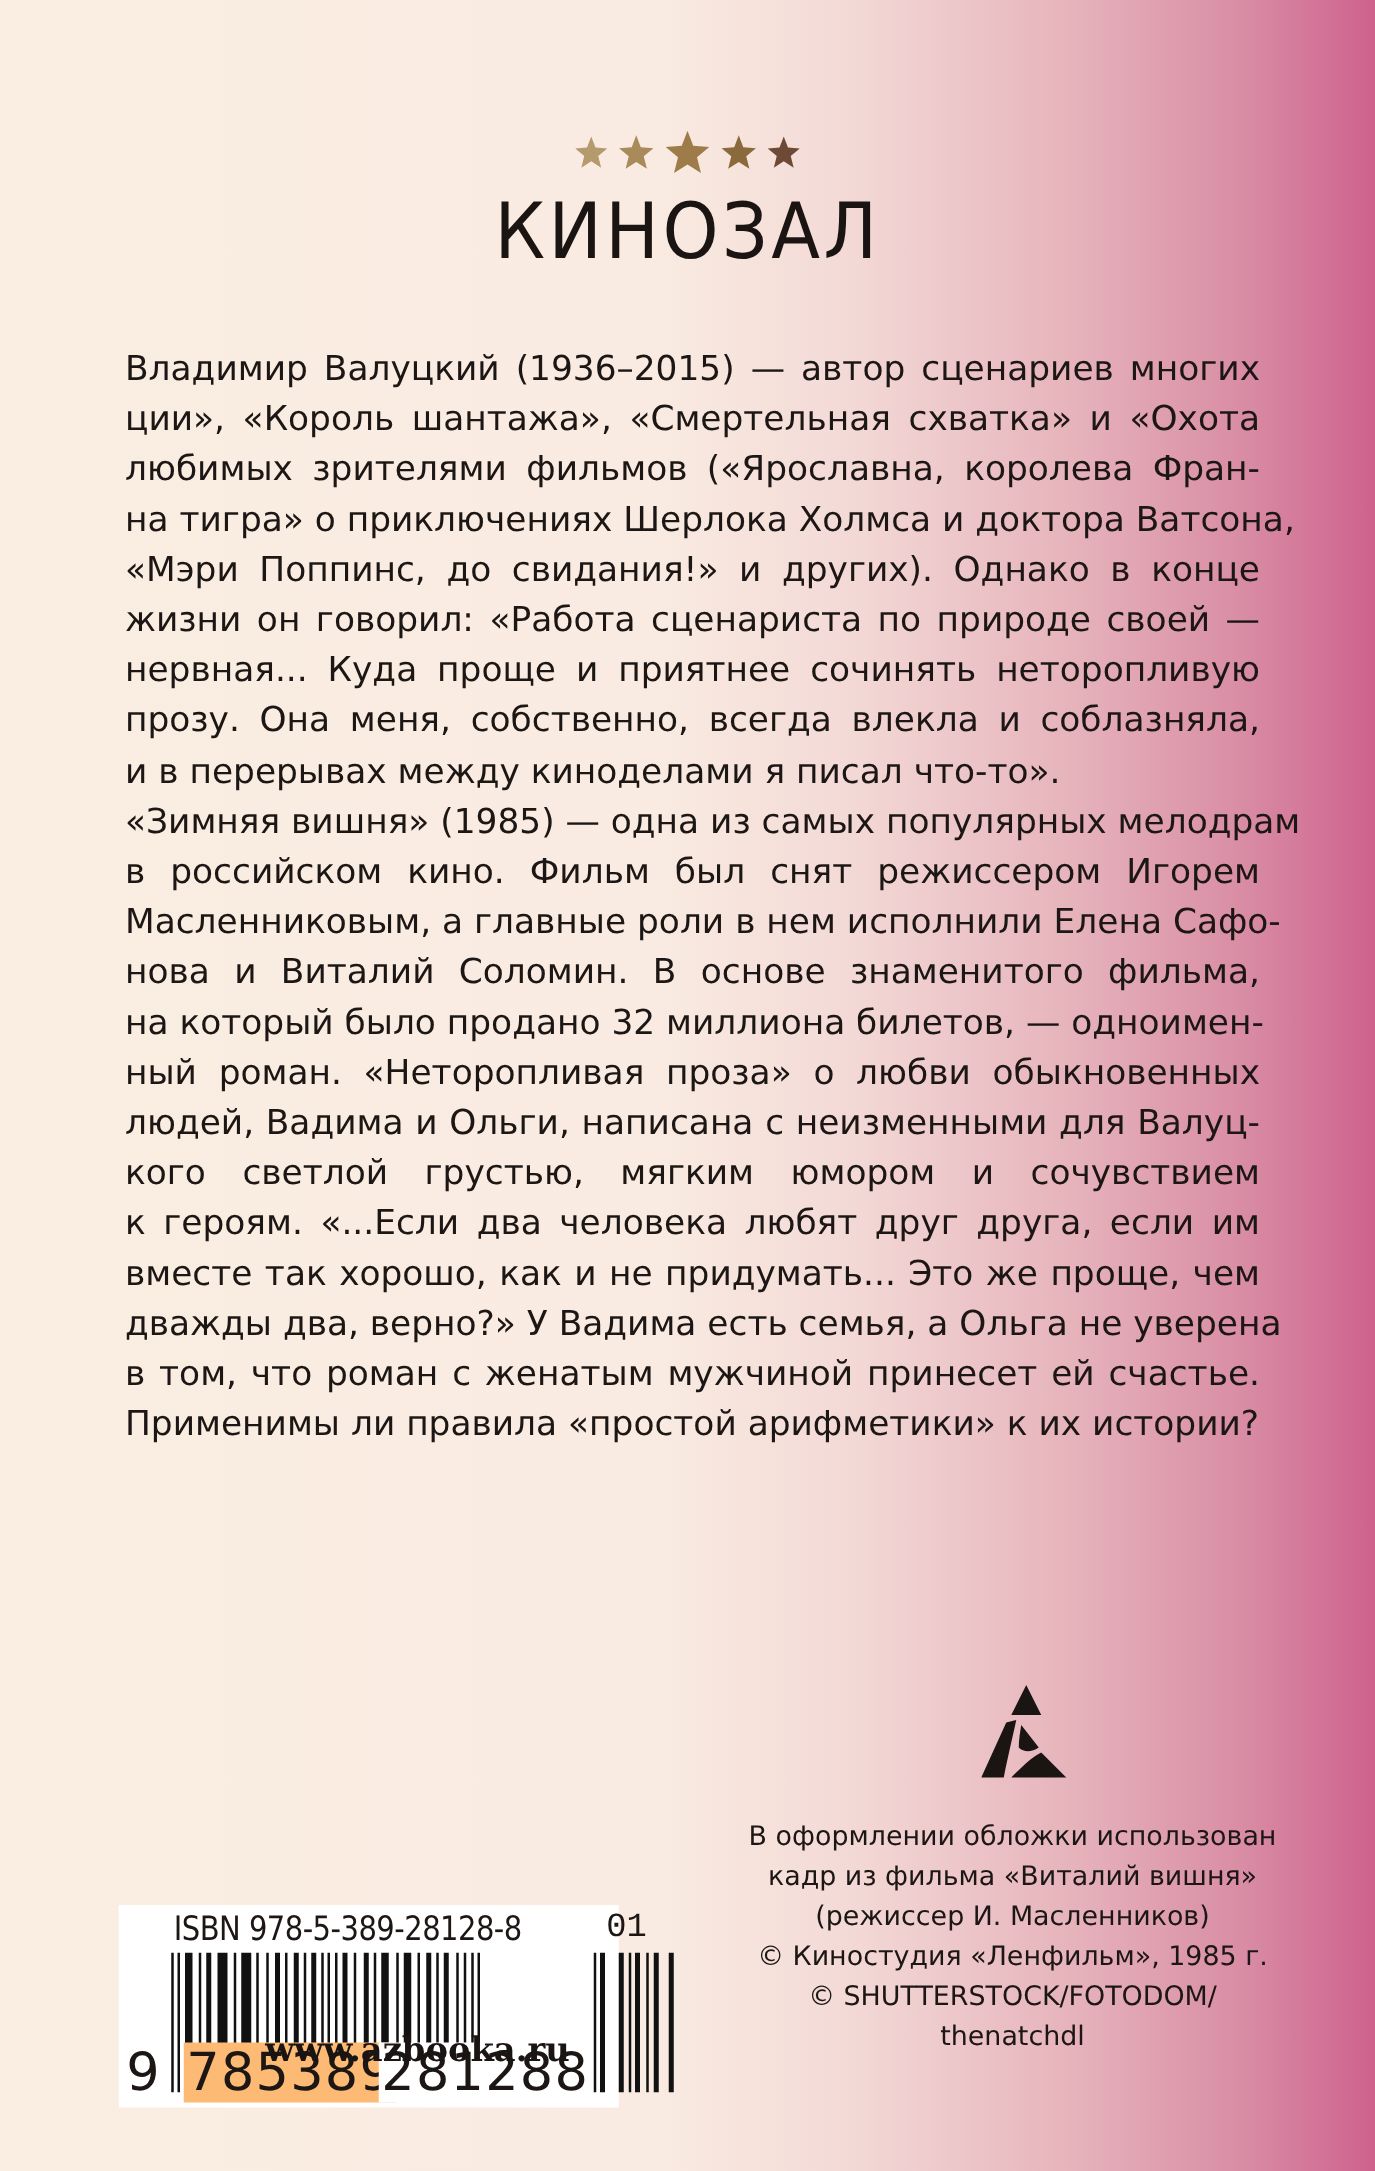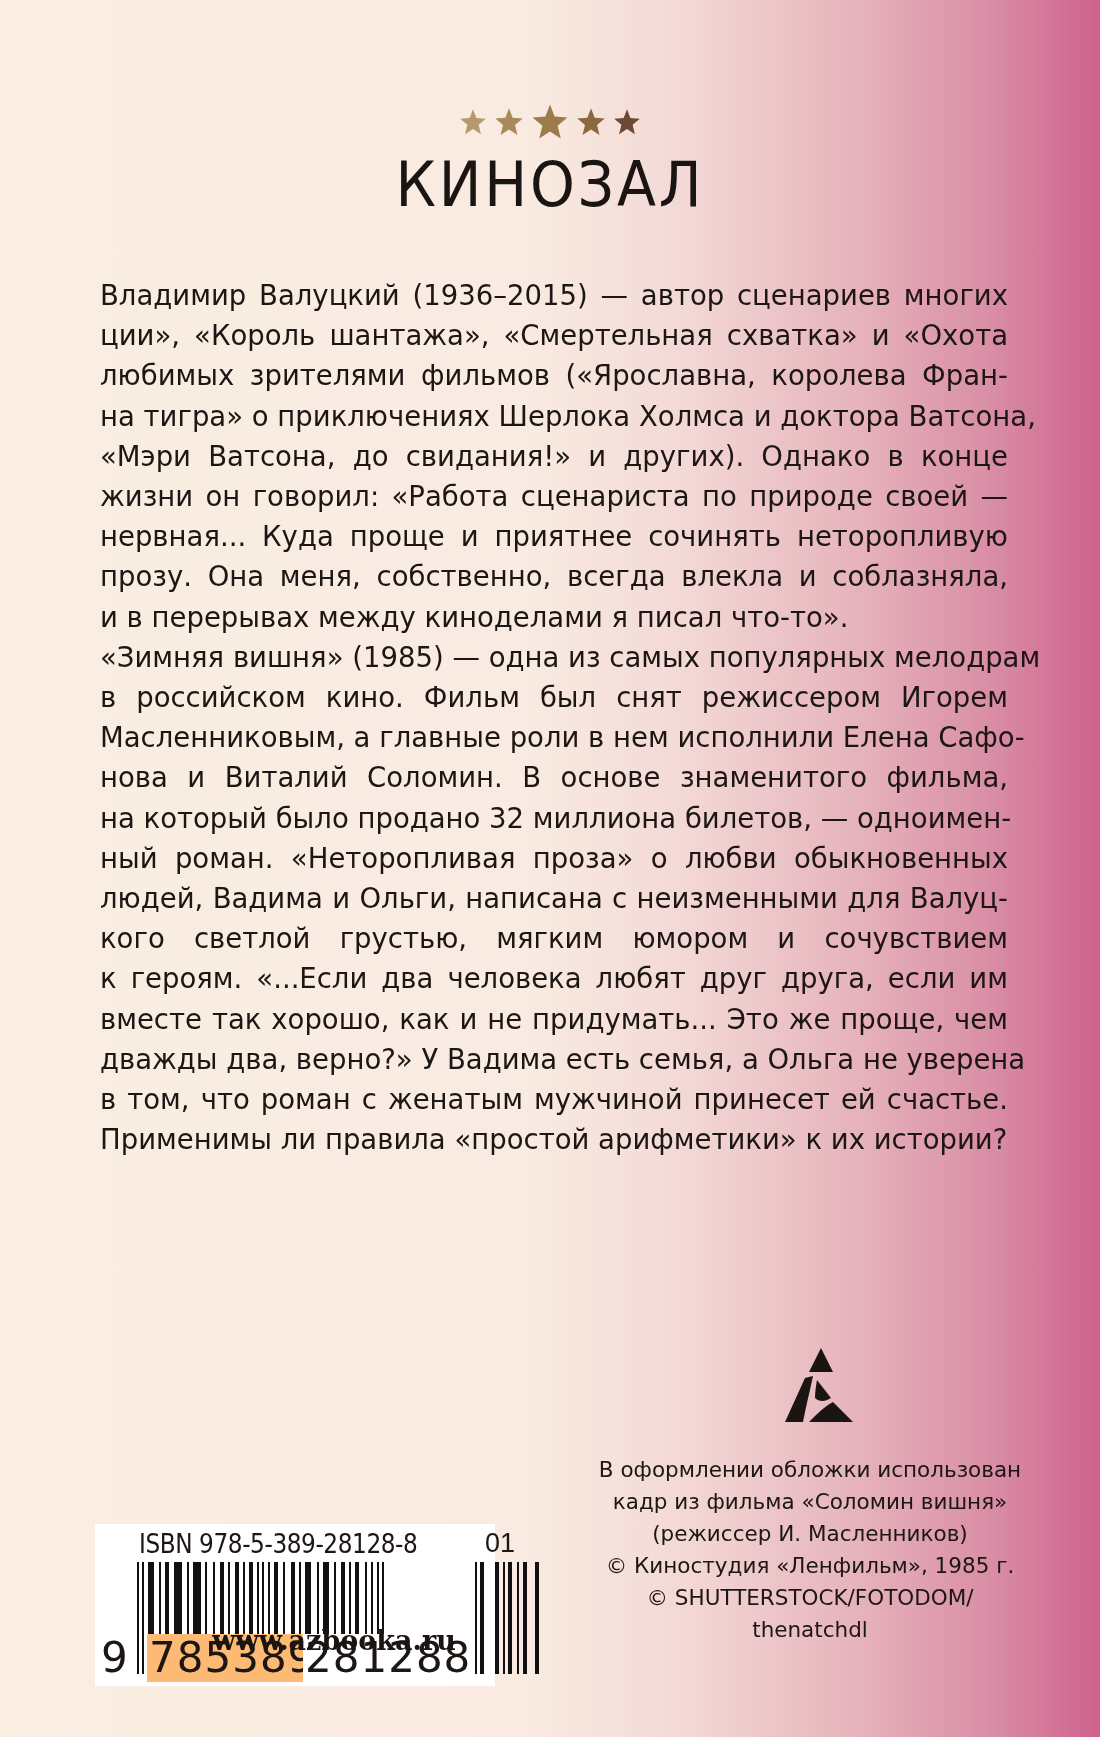--- a/index.html
+++ b/index.html
@@ -41,21 +41,21 @@
     position: absolute; left: 95px; top: 1524px; width: 400px; height: 162px;
     background: #ffffff;
   }
   .isbn-text {
     position: absolute; left: 44px; top: 4px;
     font-family: "DejaVu Sans", sans-serif; font-size: 27px; letter-spacing: -0.5px;
     transform: scaleX(0.86); transform-origin: left top;
   }
   .addon-text {
     position: absolute; left: 390px; top: 4px;
-    font-family: Liberation Sans, sans-serif; font-size: 27px;
+    font-family: Liberation Mono, monospace; font-size: 27px;
   }
   .bars { position: absolute; left: 40px; top: 38px; }
   .addon-bars { position: absolute; left: 378px; top: 38px; }
   .digits {
     position: absolute; left: 6px; top: 110px; width: 340px;
     font-family: "DejaVu Sans", sans-serif; font-size: 42px; line-height: 48px;
   }
   .digit-first { position: absolute; left: 0; top: 0; }
   .digit-g1 { position: absolute; left: 46px; top: 0; letter-spacing: 1px; background: #fdba74; padding: 0 2px; }
   .digit-g2 { position: absolute; left: 202px; top: 0; letter-spacing: 1px; background: #fff; padding: 0 2px; }
@@ -104,21 +104,21 @@
   </div>
 
   <div class="series-title">КИНОЗАЛ</div>
 
   <div class="blurb">
     <p class="p1">
       <span class="line">Владимир Валуцкий (1936–2015) — автор сценариев многих</span>
       <span class="line">ции», «Король шантажа», «Смертельная схватка» и «Охота</span>
       <span class="line">любимых зрителями фильмов («Ярославна, королева Фран-</span>
       <span class="line">на тигра» о приключениях Шерлока Холмса и доктора Ватсона,</span>
-      <span class="line">«Мэри Ватсона, до свидания!» и других). Однако в конце</span>
+      <span class="line">«Мэри Поппинс, до свидания!» и других). Однако в конце</span>
       <span class="line">жизни он говорил: «Работа сценариста по природе своей —</span>
       <span class="line">нервная... Куда проще и приятнее сочинять неторопливую</span>
       <span class="line">прозу. Она меня, собственно, всегда влекла и соблазняла,</span>
       <span class="line last">и в перерывах между киноделами я писал что-то».</span>
     </p>
     <p class="p2">
       <span class="line">«Зимняя вишня» (1985) — одна из самых популярных мелодрам</span>
       <span class="line">в российском кино. Фильм был снят режиссером Игорем</span>
       <span class="line">Масленниковым, а главные роли в нем исполнили Елена Сафо-</span>
       <span class="line">нова и Виталий Соломин. В основе знаменитого фильма,</span>
@@ -199,20 +199,20 @@
       <span class="digit-first">9</span>
       <span class="digit-g1">785389</span>
       <span class="digit-g2">281288</span>
     </div>
   </div>
 
   <div class="website">www.azbooka.ru</div>
 
   <div class="credits">
     <div>В оформлении обложки использован</div>
-    <div>кадр из фильма «Соломин вишня»</div>
+    <div>кадр из фильма «Виталий вишня»</div>
     <div>(режиссер И. Масленников)</div>
     <div>© Киностудия «Ленфильм», 1985 г.</div>
     <div>© SHUTTERSTOCK/FOTODOM/</div>
     <div>thenatchdl</div>
   </div>
 
 </div>
 
 </body></html>

